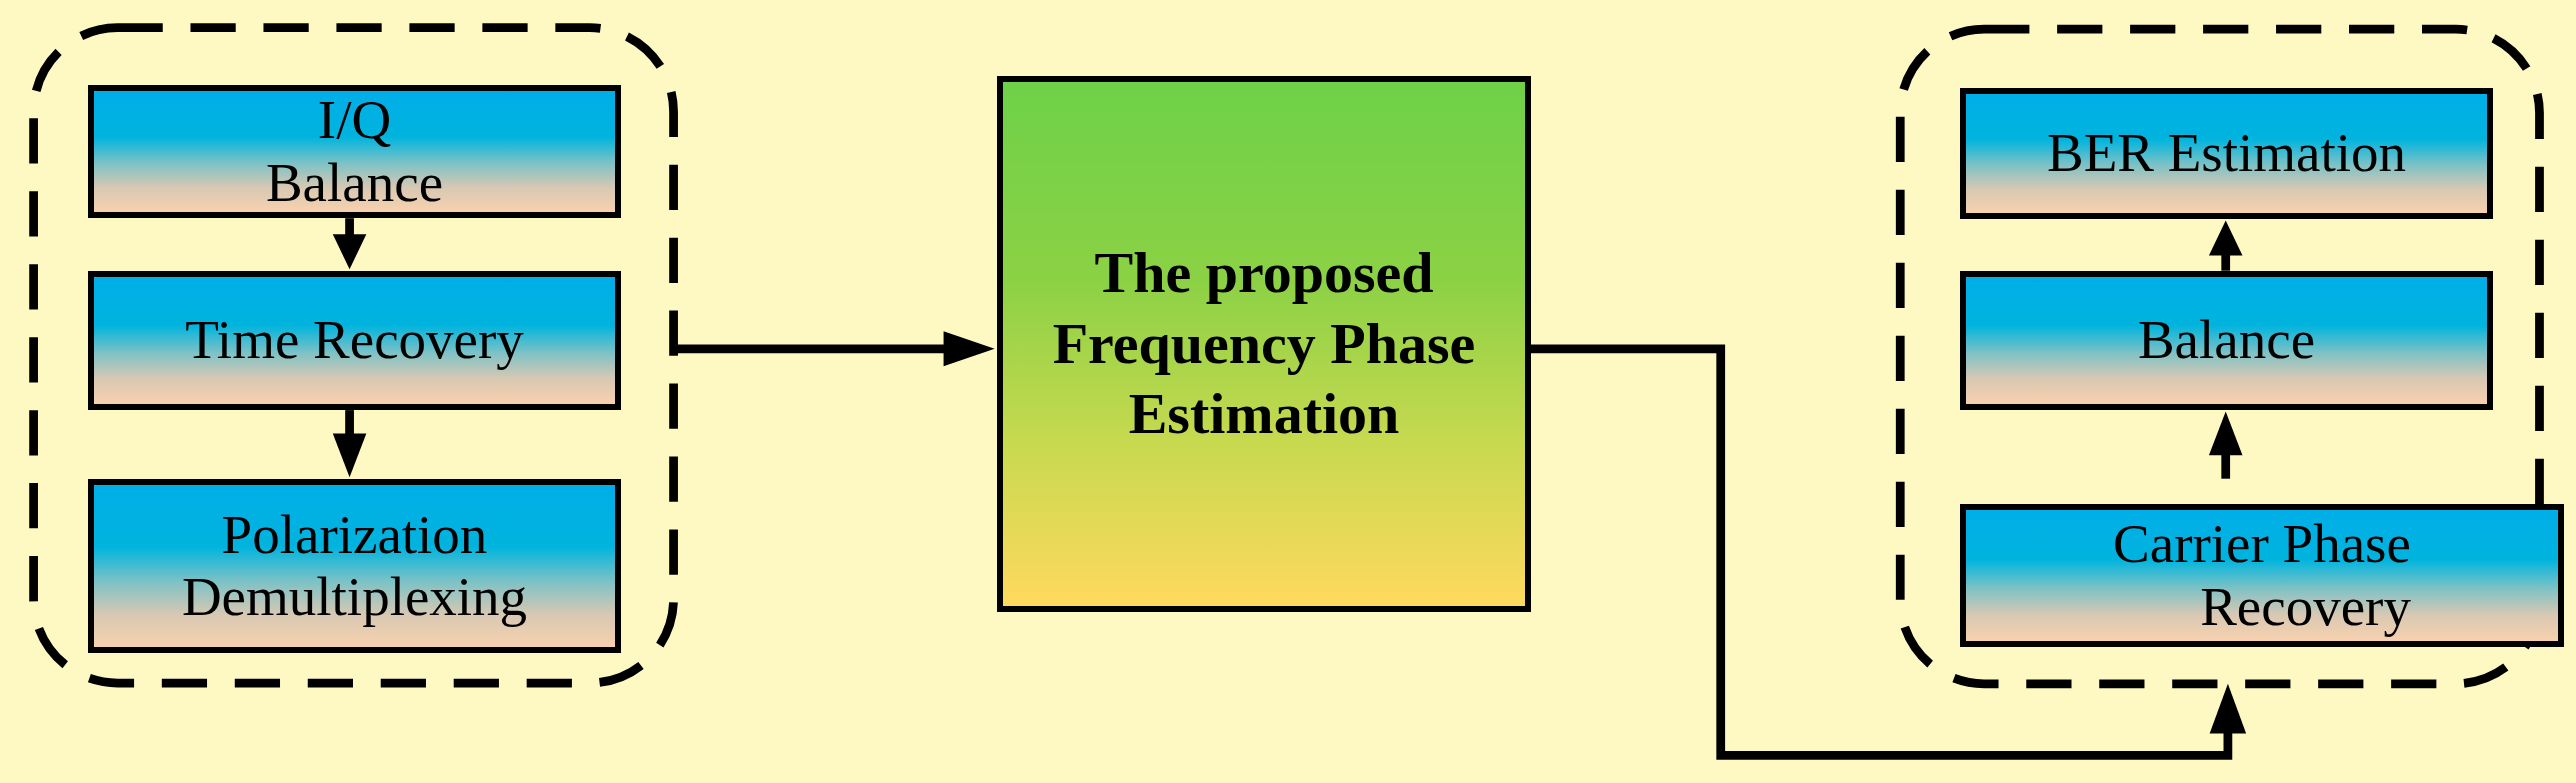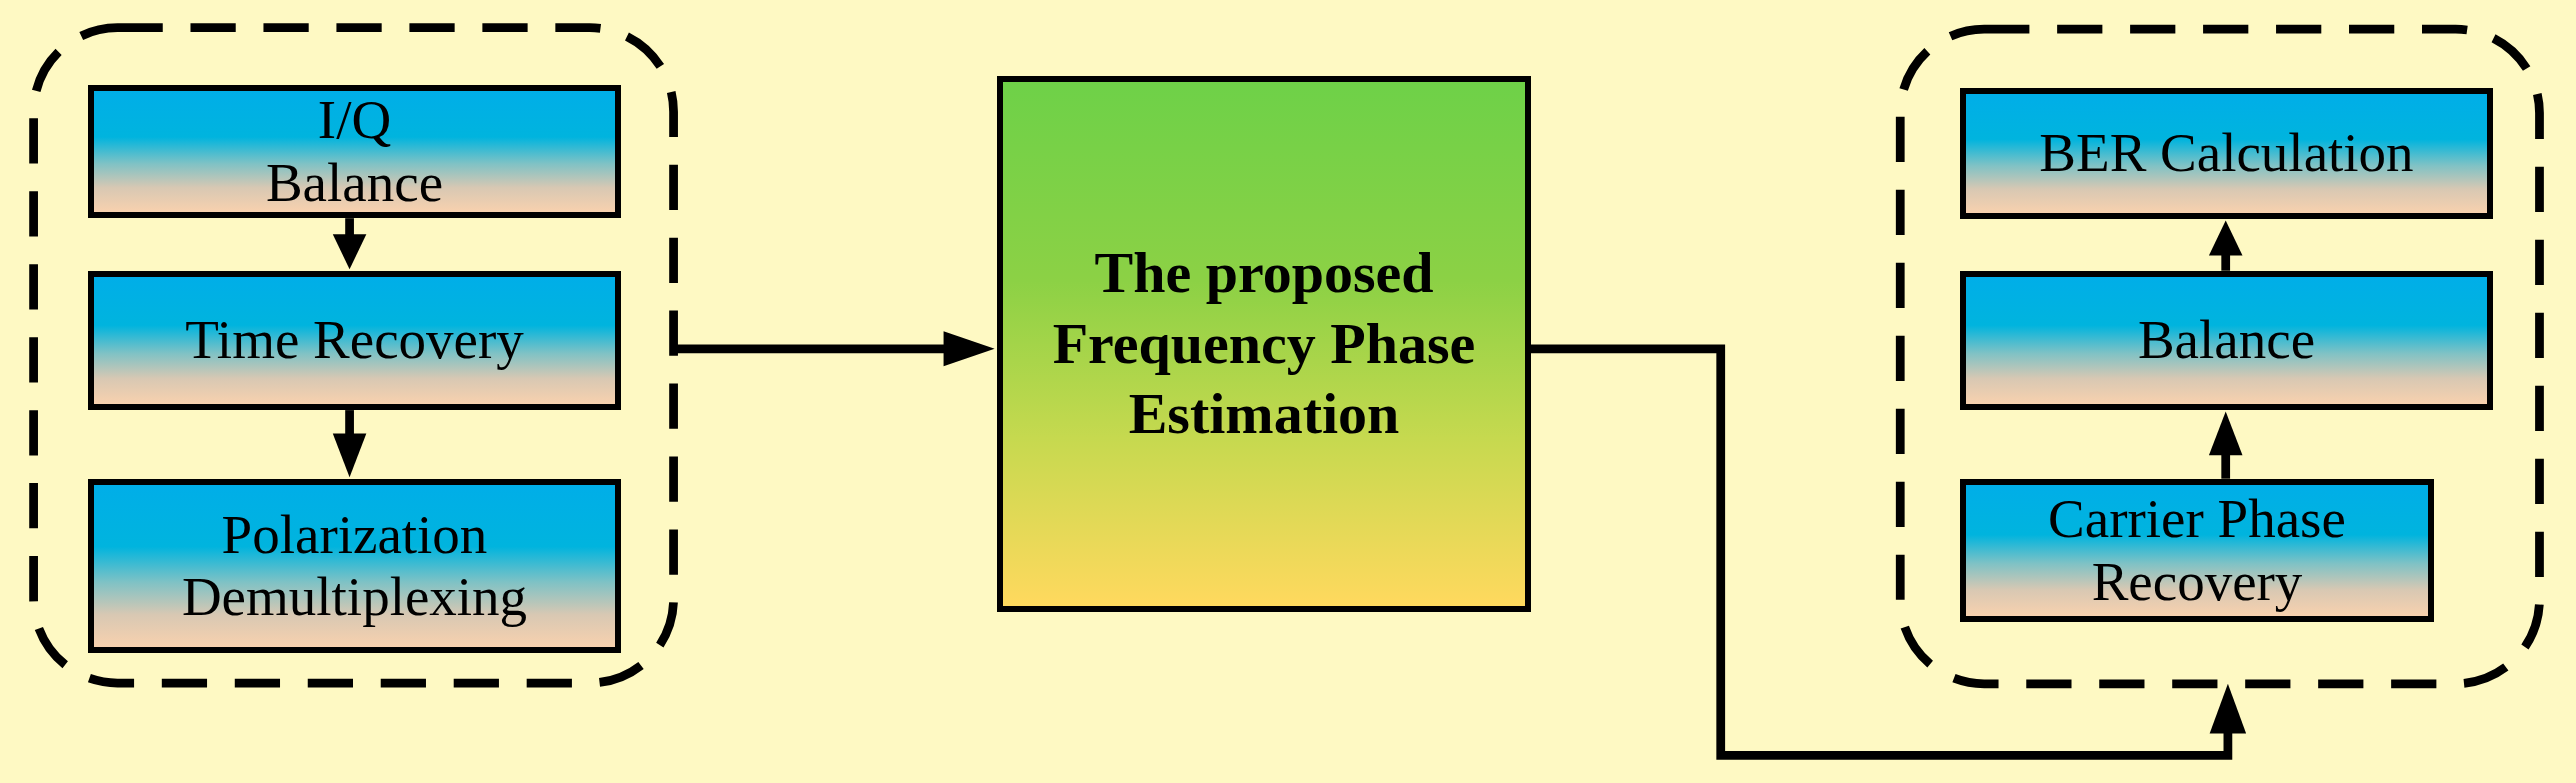--- a/index.html
+++ b/index.html
@@ -58,21 +58,21 @@
     font-size: 58px;
     line-height: 1.22;
   }
   
   #blk-iq        { left: 88px;  top: 85px; width: 533px; height: 133px; }
   #blk-time      { left: 88px;  top: 271px; width: 533px; height: 139px; }
   #blk-pol       { left: 88px;  top: 479px; width: 533px; height: 174px; }
   #blk-center    { left: 997px; top: 76px; width: 534px; height: 536px; }
   #blk-ber       { left: 1960px; top: 88px; width: 533px; height: 131px; }
   #blk-decision  { left: 1960px; top: 271px; width: 533px; height: 139px; }
-  #blk-carrier   { left: 1960px; top: 479px; width: 474px; height: 143px; }
+  #blk-carrier   { left: 1960px; top: 504px; width: 604px; height: 143px; text-align: right; }
 </style>
 </head>
 <body>
 
 <div id="canvas">
 
   <svg id="wires" viewBox="0 0 3528 1073" xmlns="http://www.w3.org/2000/svg">
 
     <rect x="45" y="38" width="877" height="898" rx="115" ry="115" fill="none" stroke="#000" stroke-width="12" stroke-dasharray="62 38"></rect>
     <rect x="2603" y="40" width="876" height="897" rx="115" ry="115" fill="none" stroke="#000" stroke-width="12" stroke-dasharray="62 38"></rect>
@@ -118,21 +118,21 @@
 Demultiplexing</span>
   </div>
 
   <div class="block green" id="blk-center">
     <span class="lbl">The proposed
 Frequency Phase
 Estimation</span>
   </div>
 
   <div class="block blue" id="blk-ber">
-    <span class="lbl">BER Calculation</span>
+    <span class="lbl">BER Estimation</span>
   </div>
   <div class="block blue" id="blk-decision">
     <span class="lbl">Balance</span>
   </div>
   <div class="block blue" id="blk-carrier">
     <span class="lbl">Carrier Phase
 Recovery</span>
   </div>
 
 </div>

